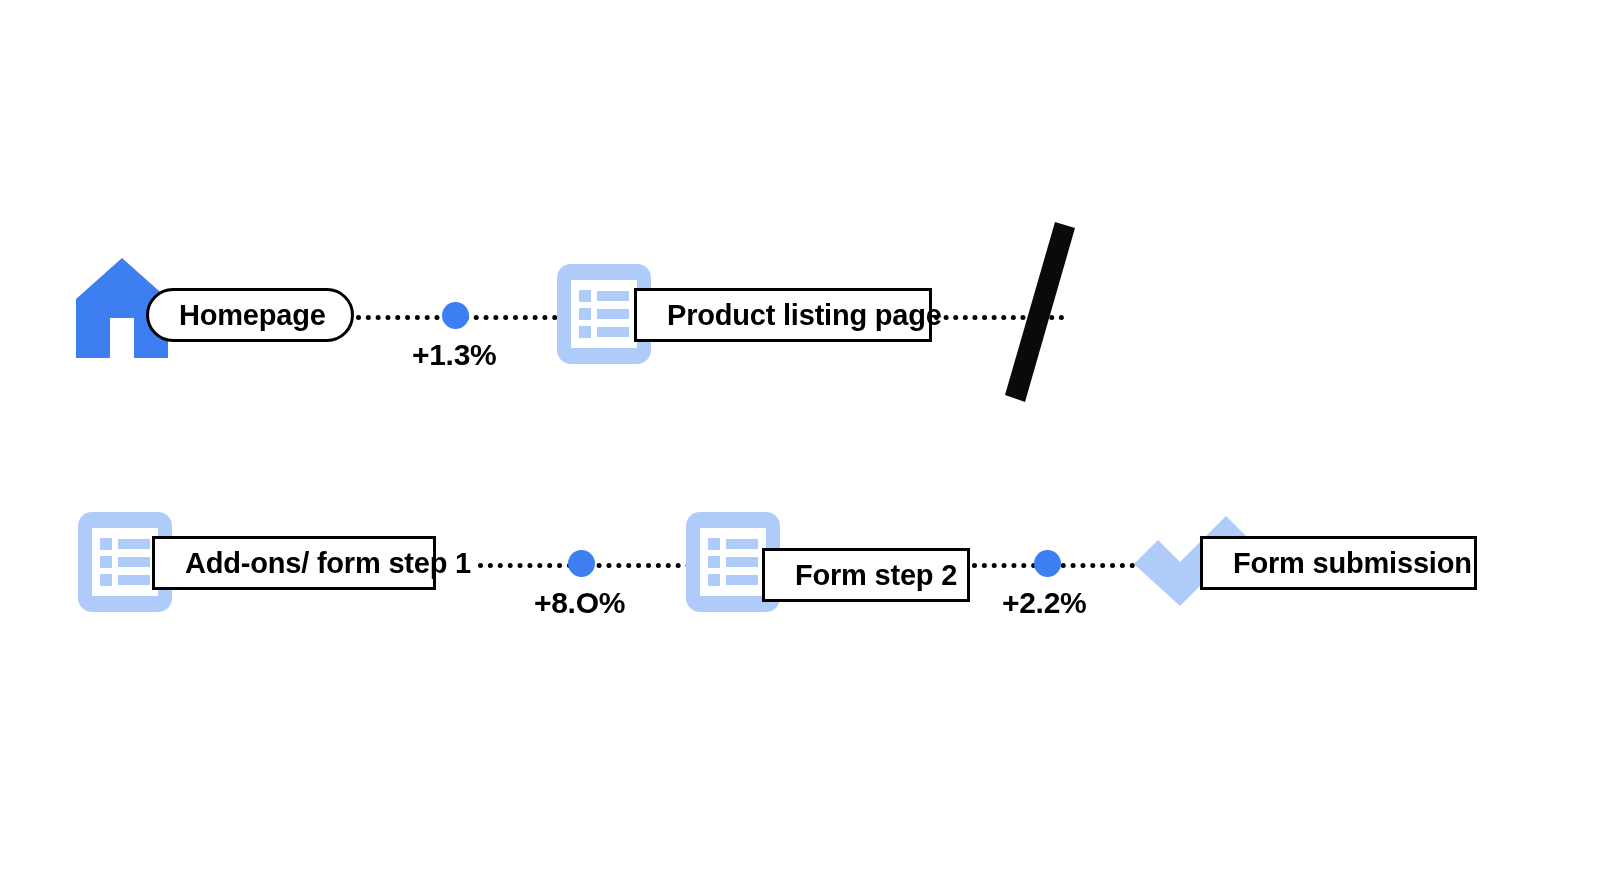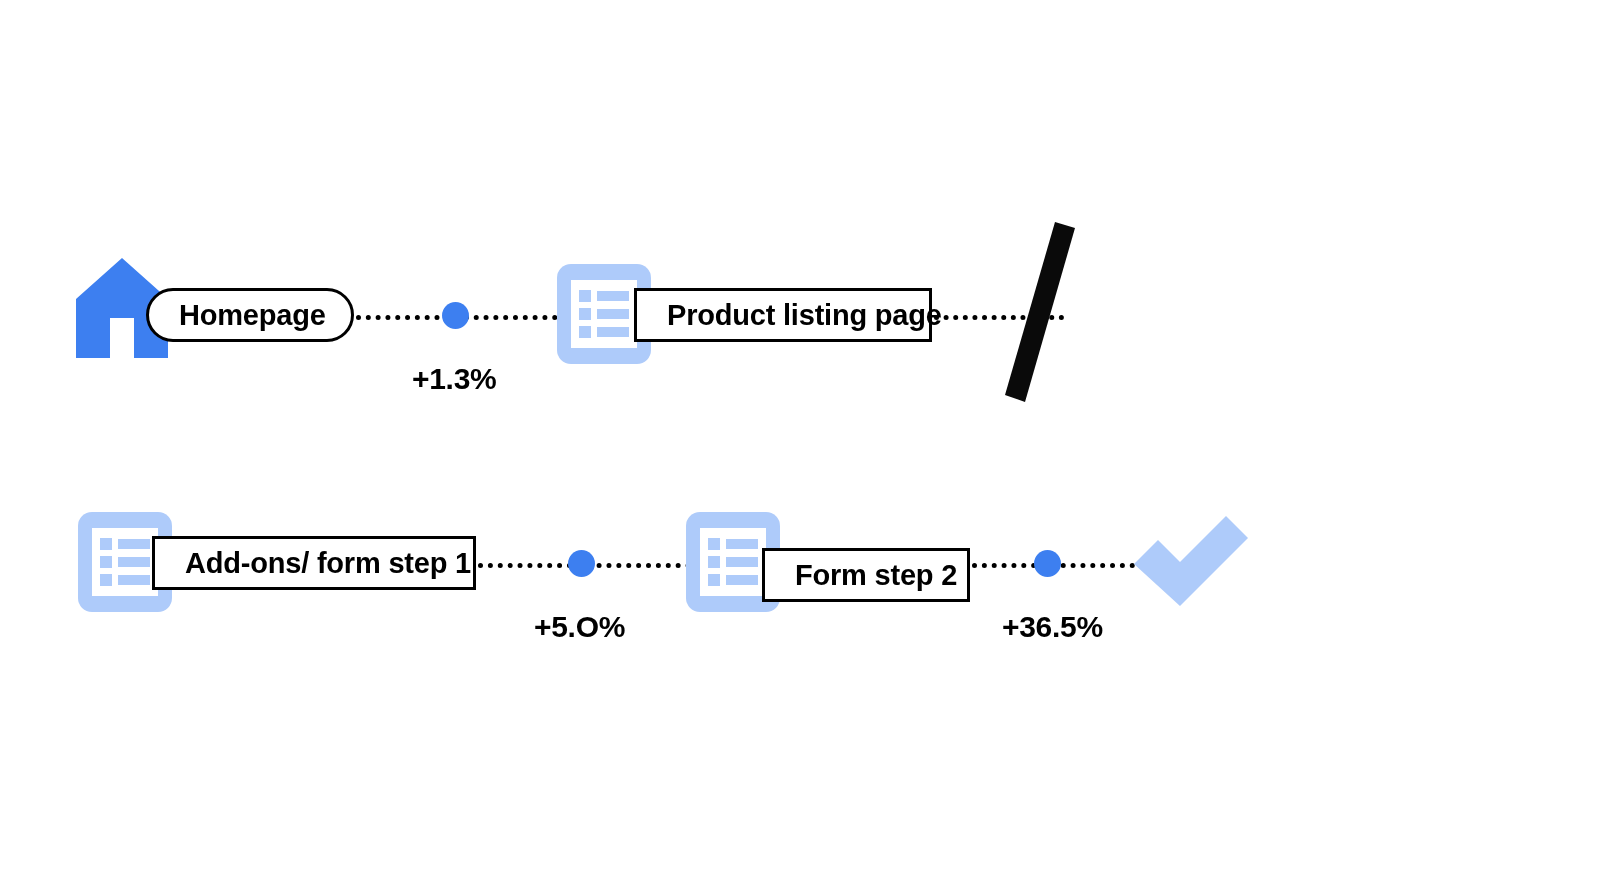--- a/index.html
+++ b/index.html
@@ -57,21 +57,20 @@
   }
   .metric-label {
     position: absolute;
     font-weight: 700;
     font-size: 30px;
     line-height: 1;
     color: #000000;
     letter-spacing: -0.3px;
     white-space: nowrap;
     z-index: 6;
-    margin-top: 24px;
   }
 
   
   .icon-wrap {
     position: absolute;
     z-index: 3;
   }
   .icon-wrap svg { display: block; }
 
   
@@ -134,23 +133,23 @@
       <rect x="22" y="44" width="12" height="12" fill="#aecbfa"></rect>
       <rect x="40" y="45" width="32" height="10" fill="#aecbfa"></rect>
       <rect x="22" y="62" width="12" height="12" fill="#aecbfa"></rect>
       <rect x="40" y="63" width="32" height="10" fill="#aecbfa"></rect>
     </svg>
   </div>
 
   <div class="connector" style="left:478px; top:563px; width:282px;"></div>
 
   <div class="metric-dot" style="left:568px; top:550px;"></div>
-  <div class="metric-label" style="left:534px; top:588px;">+5.O%</div>
+  <div class="metric-label" style="left:534px; top:588px;">+8.O%</div>
 
-  <div class="node-box" style="left:152px; top:536px; width:324px; height:54px;">
+  <div class="node-box" style="left:152px; top:536px; width:284px; height:54px;">
     <span class="node-label">Add-ons/ form step 1</span>
   </div>
 
   <div class="icon-wrap" style="left:686px; top:512px; width:94px; height:100px;">
     <svg width="94" height="100" viewBox="0 0 94 100" xmlns="http://www.w3.org/2000/svg">
       <rect x="0" y="0" width="94" height="100" rx="14" ry="14" fill="#aecbfa"></rect>
       <rect x="14" y="16" width="66" height="68" fill="#ffffff"></rect>
       <rect x="22" y="26" width="12" height="12" fill="#aecbfa"></rect>
       <rect x="40" y="27" width="32" height="10" fill="#aecbfa"></rect>
       <rect x="22" y="44" width="12" height="12" fill="#aecbfa"></rect>
@@ -160,22 +159,25 @@
     </svg>
   </div>
 
   <div class="node-box" style="left:762px; top:536px; width:208px; height:54px;margin-top:12px;">
     <span class="node-label">Form step 2</span>
   </div>
 
   <div class="connector" style="left:972px; top:563px; width:232px;"></div>
 
   <div class="metric-dot" style="left:1034px; top:550px;"></div>
-  <div class="metric-label" style="left:1002px; top:588px;">+36.5%</div>
+  <div class="metric-label" style="left:1002px; top:588px;">+2.2%</div>
 
   <div class="icon-wrap" style="left:1128px; top:506px; width:120px; height:114px;">
     <svg width="120" height="114" viewBox="0 0 120 114" xmlns="http://www.w3.org/2000/svg">
       <path d="M6 58 L30 34 L52 56 L98 10 L120 32 L52 100 Z" fill="#aecbfa"></path>
     </svg>
   </div>
 
+  <div class="node-box" style="left:1200px; top:536px; width:277px; height:54px;">
+    <span class="node-label">Form submission</span>
+  </div>
 
 </div>
 
 </body></html>

